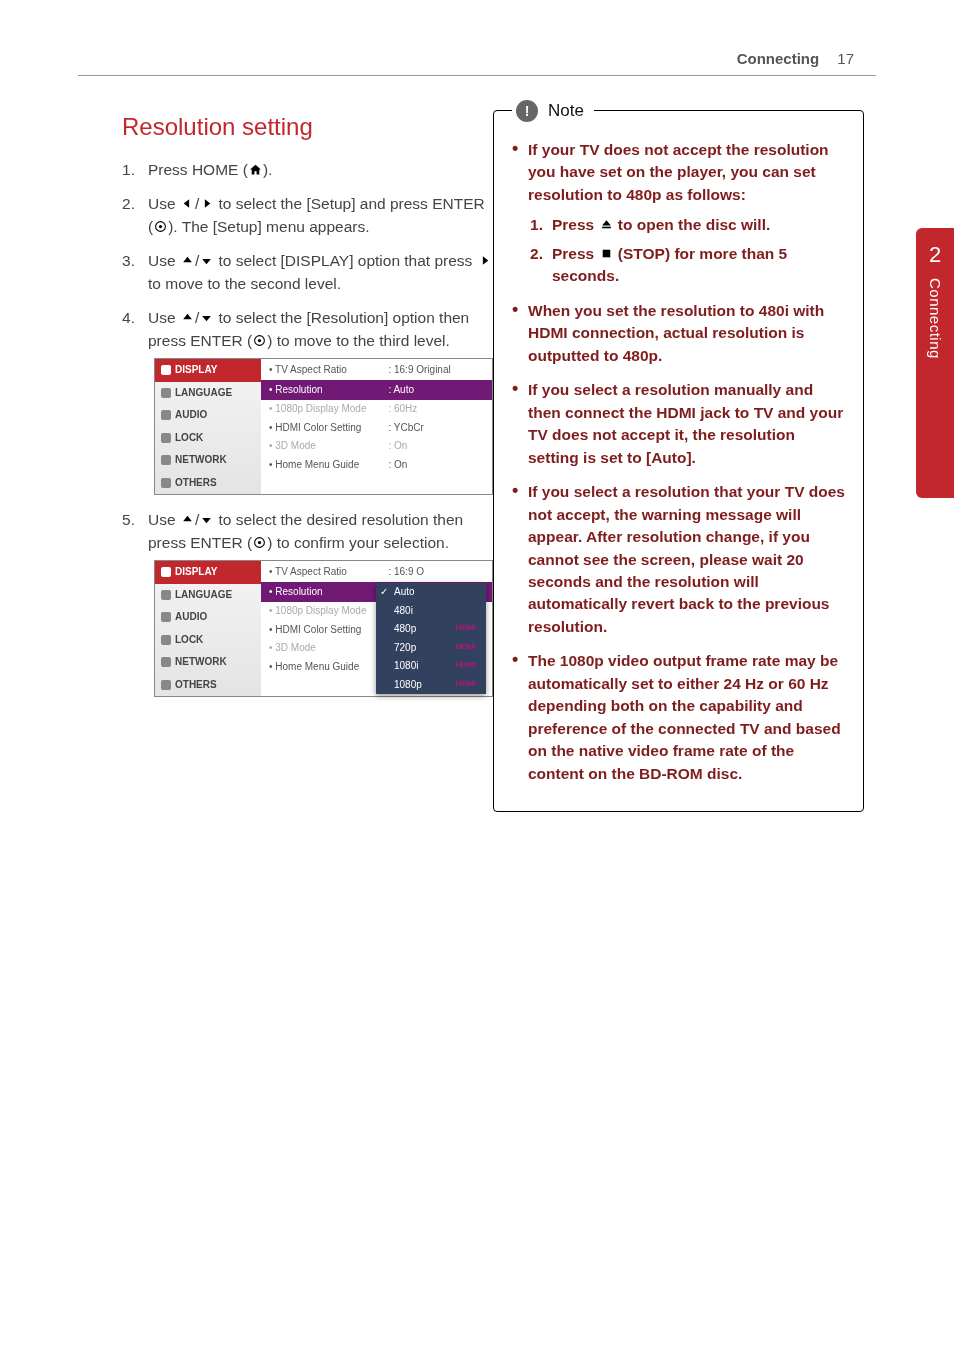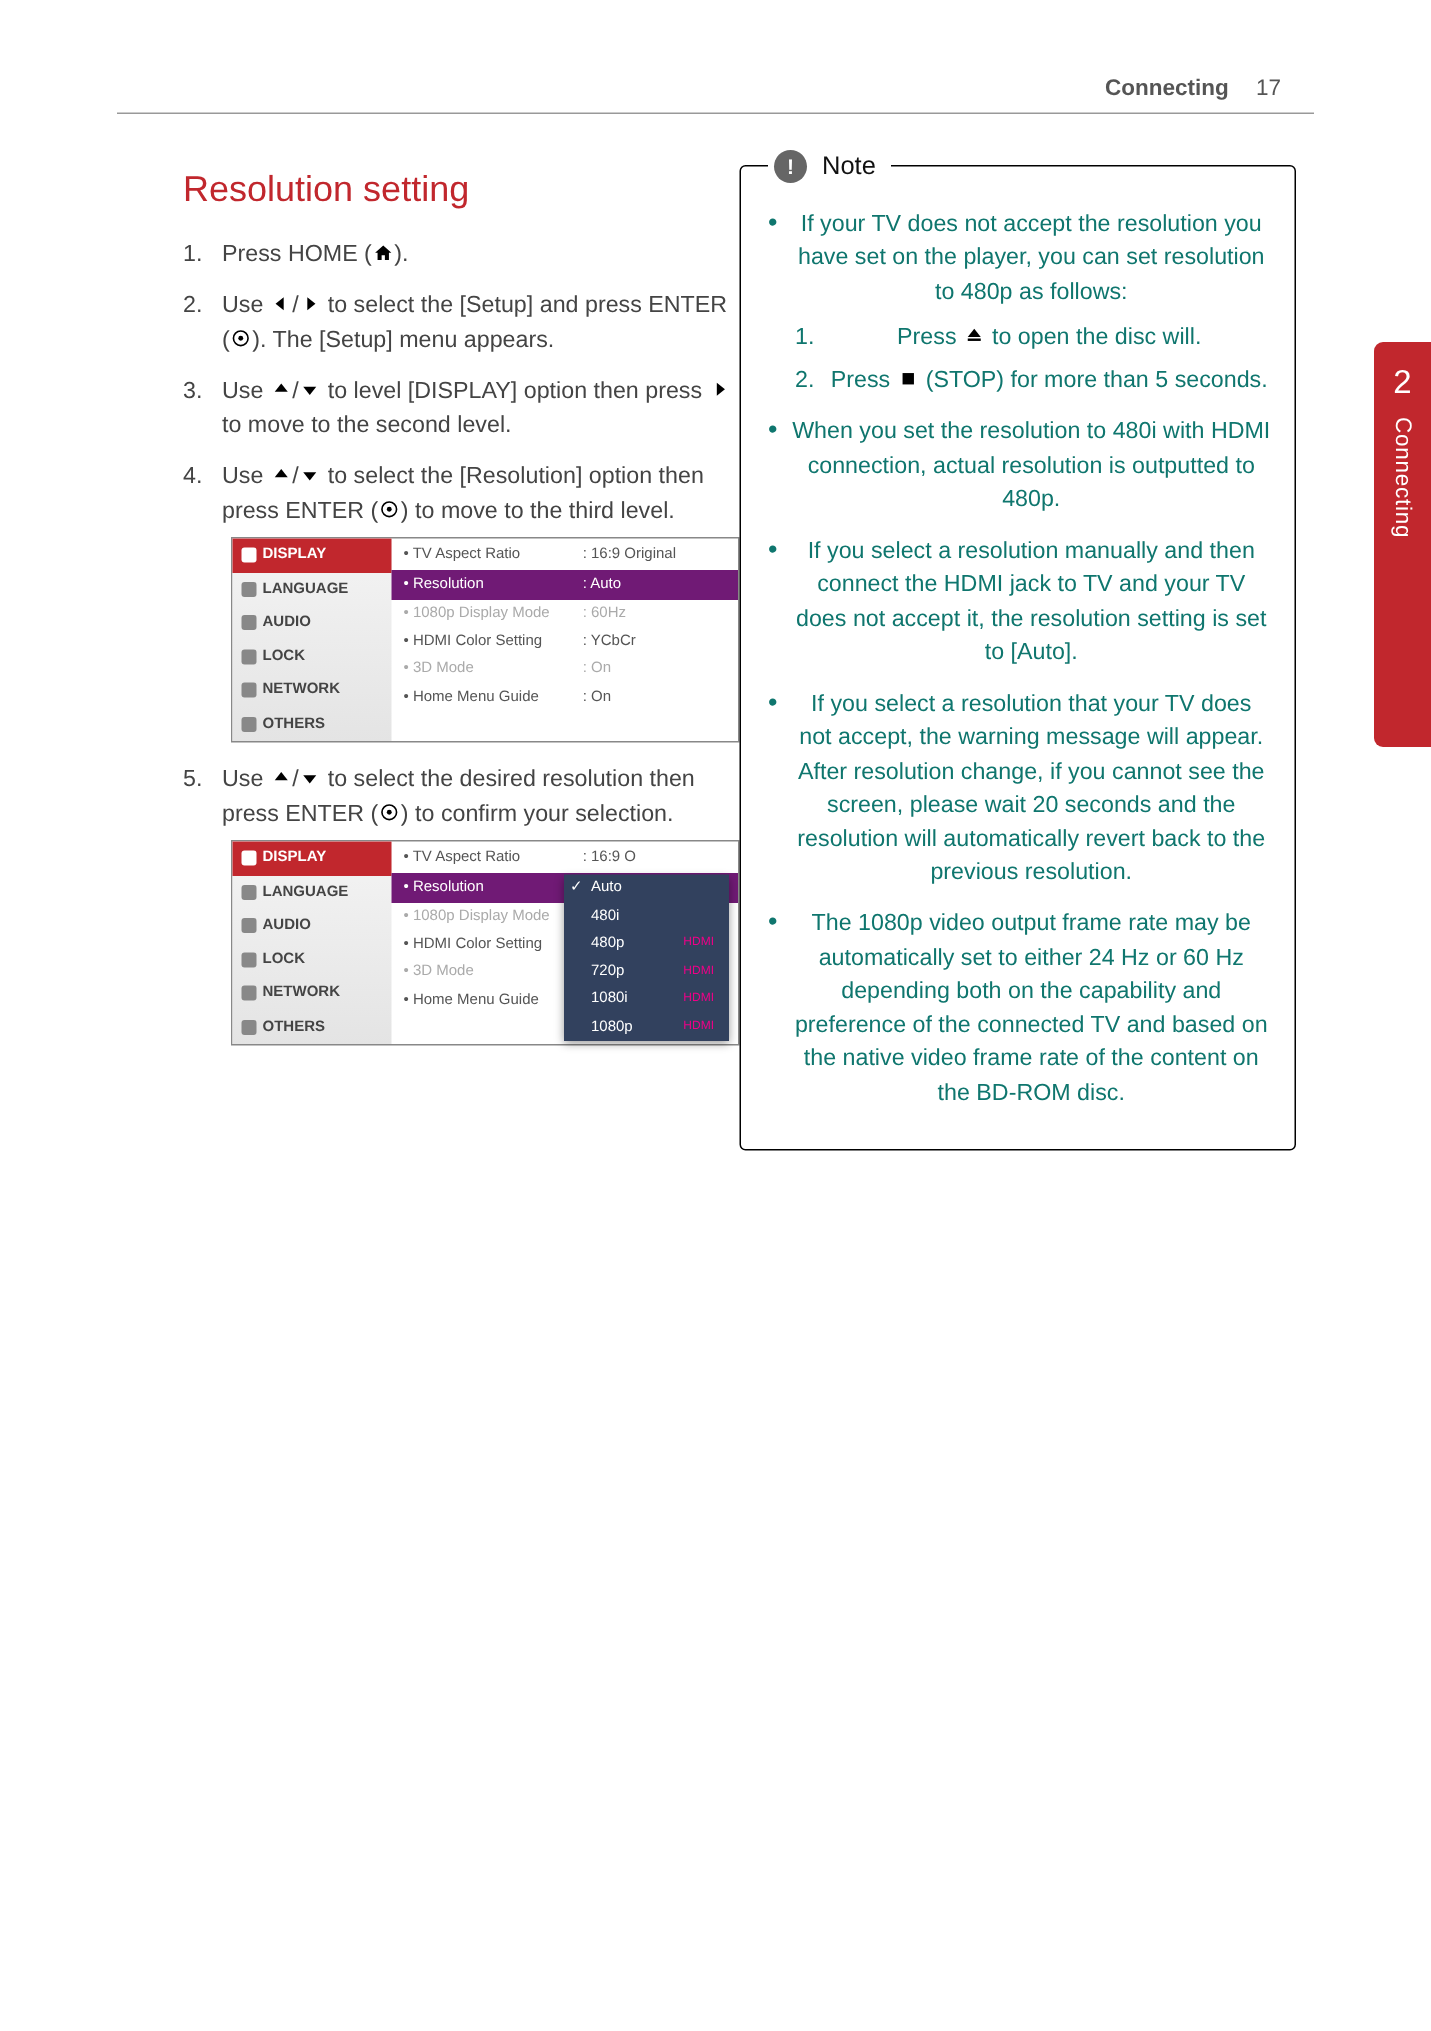--- a/index.html
+++ b/index.html
@@ -181,23 +181,22 @@
     justify-content: center;
     font-weight: bold;
     font-size: 14px;
   }
   .note-head .title { font-weight: 400; font-size: 17px; color: #111; }
   .note-box ul { list-style: none; }
   .note-box ul > li {
     position: relative;
     padding-left: 18px;
     margin-bottom: 12px;
-    font-weight: 400;
-    color: #0f766e;
-    text-align: center;
+    font-weight: 700;
+    color: #7f1d1d;
   }
   .note-box ul > li::before {
     content: "•";
     position: absolute;
     left: 2px;
     font-size: 18px;
     line-height: 1;
   }
   .note-box ol.inner { list-style: none; counter-reset: innerstep; margin-top: 8px; }
   .note-box ol.inner > li {
@@ -257,21 +256,21 @@
       </li>
       <li>
         <span>Use </span><span class="icon">
             <svg viewBox="0 0 24 24">
               <path fill="#000" d="M4 15l8-10 8 10z"></path>
             </svg>
           </span><b>/</b><span class="icon">
             <svg viewBox="0 0 24 24">
               <path fill="#000" d="M4 9l8 10 8-10z"></path>
             </svg>
-          </span><span> to level [DISPLAY] option then press </span><span class="icon">
+          </span><span> to select [DISPLAY] option that press </span><span class="icon">
             <svg viewBox="0 0 24 24">
               <path fill="#000" d="M9 4l10 8-10 8z"></path>
             </svg>
           </span><span> to move to the second level.</span>
       </li>
       <li>
         <span>Use </span><span class="icon">
             <svg viewBox="0 0 24 24">
               <path fill="#000" d="M4 15l8-10 8 10z"></path>
             </svg>

